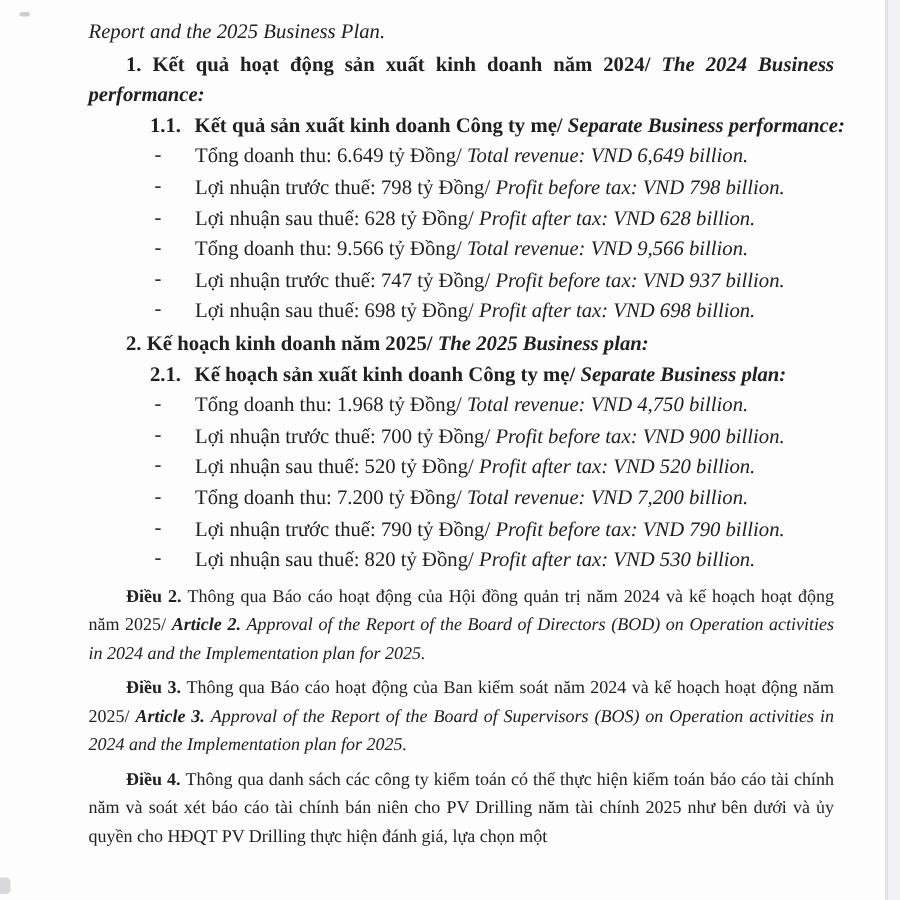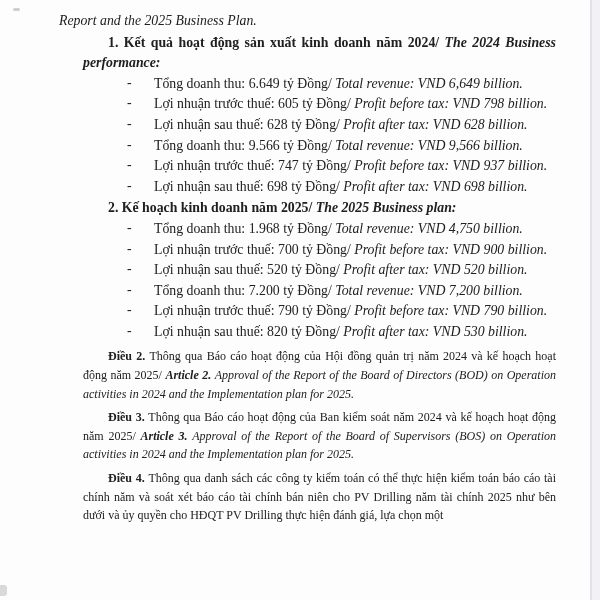--- a/index.html
+++ b/index.html
@@ -19,21 +19,21 @@
     -webkit-font-smoothing:antialiased;
   }
   .page-content{
     position:absolute;left:59px;top:11px;width:497px;
   }
   .intro{
     font-style:italic;
     line-height:20.6px;
     height:20.6px;
   }
-  .blk{white-space:normal;margin-left:24px;}
+  .blk{white-space:normal;}
   .h1{
     font-weight:bold;
     text-align:justify;
     text-indent:25px;
     line-height:20.6px;
     margin-top:1px;
   }
   .h2{
     padding-left:41px;
     line-height:20.6px;
@@ -82,27 +82,29 @@
 <body>
 
 <div class="artifact-dot"></div>
 <div class="artifact-mark"></div>
 <div class="edge-band"></div>
 
 <div class="page-content">
   <div class="intro s-i">Report and the 2025 Business Plan.</div>
   <div>
       <div class="blk h1"><span class="s-b">1. Kết quả hoạt động sản xuất kinh doanh năm 2024/ </span><span class="s-bi">The 2024 Business performance:</span></div>
+      <div class="blk h2"><span class="num s-b">1.1.</span><span class="s-b">Kết quả sản xuất kinh doanh Công ty mẹ/ </span><span class="s-bi">Separate Business performance:</span></div>
       <div class="blk bullet"><span class="dash">-</span><span class="s-n">Tổng doanh thu: 6.649 tỷ Đồng/ </span><span class="s-i">Total revenue: VND 6,649 billion.</span></div>
-      <div class="blk bullet"><span class="dash">-</span><span class="s-n">Lợi nhuận trước thuế: 605 tỷ Đồng/ </span><span class="s-i">Profit before tax: VND 798 billion.</span></div>
+      <div class="blk bullet"><span class="dash">-</span><span class="s-n">Lợi nhuận trước thuế: 798 tỷ Đồng/ </span><span class="s-i">Profit before tax: VND 798 billion.</span></div>
       <div class="blk bullet"><span class="dash">-</span><span class="s-n">Lợi nhuận sau thuế: 628 tỷ Đồng/ </span><span class="s-i">Profit after tax: VND 628 billion.</span></div>
       <div class="blk bullet"><span class="dash">-</span><span class="s-n">Tổng doanh thu: 9.566 tỷ Đồng/ </span><span class="s-i">Total revenue: VND 9,566 billion.</span></div>
       <div class="blk bullet"><span class="dash">-</span><span class="s-n">Lợi nhuận trước thuế: 747 tỷ Đồng/ </span><span class="s-i">Profit before tax: VND 937 billion.</span></div>
       <div class="blk bullet"><span class="dash">-</span><span class="s-n">Lợi nhuận sau thuế: 698 tỷ Đồng/ </span><span class="s-i">Profit after tax: VND 698 billion.</span></div>
       <div class="blk h1"><span class="s-b">2. Kế hoạch kinh doanh năm 2025/ </span><span class="s-bi">The 2025 Business plan:</span></div>
+      <div class="blk h2"><span class="num s-b">2.1.</span><span class="s-b">Kế hoạch sản xuất kinh doanh Công ty mẹ/ </span><span class="s-bi">Separate Business plan:</span></div>
       <div class="blk bullet"><span class="dash">-</span><span class="s-n">Tổng doanh thu: 1.968 tỷ Đồng/ </span><span class="s-i">Total revenue: VND 4,750 billion.</span></div>
       <div class="blk bullet"><span class="dash">-</span><span class="s-n">Lợi nhuận trước thuế: 700 tỷ Đồng/ </span><span class="s-i">Profit before tax: VND 900 billion.</span></div>
       <div class="blk bullet"><span class="dash">-</span><span class="s-n">Lợi nhuận sau thuế: 520 tỷ Đồng/ </span><span class="s-i">Profit after tax: VND 520 billion.</span></div>
       <div class="blk bullet"><span class="dash">-</span><span class="s-n">Tổng doanh thu: 7.200 tỷ Đồng/ </span><span class="s-i">Total revenue: VND 7,200 billion.</span></div>
       <div class="blk bullet"><span class="dash">-</span><span class="s-n">Lợi nhuận trước thuế: 790 tỷ Đồng/ </span><span class="s-i">Profit before tax: VND 790 billion.</span></div>
       <div class="blk bullet"><span class="dash">-</span><span class="s-n">Lợi nhuận sau thuế: 820 tỷ Đồng/ </span><span class="s-i">Profit after tax: VND 530 billion.</span></div>
       <div class="blk para"><span class="s-b">Điều 2. </span><span class="s-n">Thông qua Báo cáo hoạt động của Hội đồng quản trị năm 2024 và kế hoạch hoạt động năm 2025/ </span><span class="s-bi">Article 2. </span><span class="s-i">Approval of the Report of the Board of Directors (BOD) on Operation activities in 2024 and the Implementation plan for 2025.</span></div>
       <div class="blk para"><span class="s-b">Điều 3. </span><span class="s-n">Thông qua Báo cáo hoạt động của Ban kiểm soát năm 2024 và kế hoạch hoạt động năm 2025/ </span><span class="s-bi">Article 3. </span><span class="s-i">Approval of the Report of the Board of Supervisors (BOS) on Operation activities in 2024 and the Implementation plan for 2025.</span></div>
       <div class="blk para"><span class="s-b">Điều 4. </span><span class="s-n">Thông qua danh sách các công ty kiểm toán có thể thực hiện kiểm toán báo cáo tài chính năm và soát xét báo cáo tài chính bán niên cho PV Drilling năm tài chính 2025 như bên dưới và ủy quyền cho HĐQT PV Drilling thực hiện đánh giá, lựa chọn một</span></div>
     </div>

